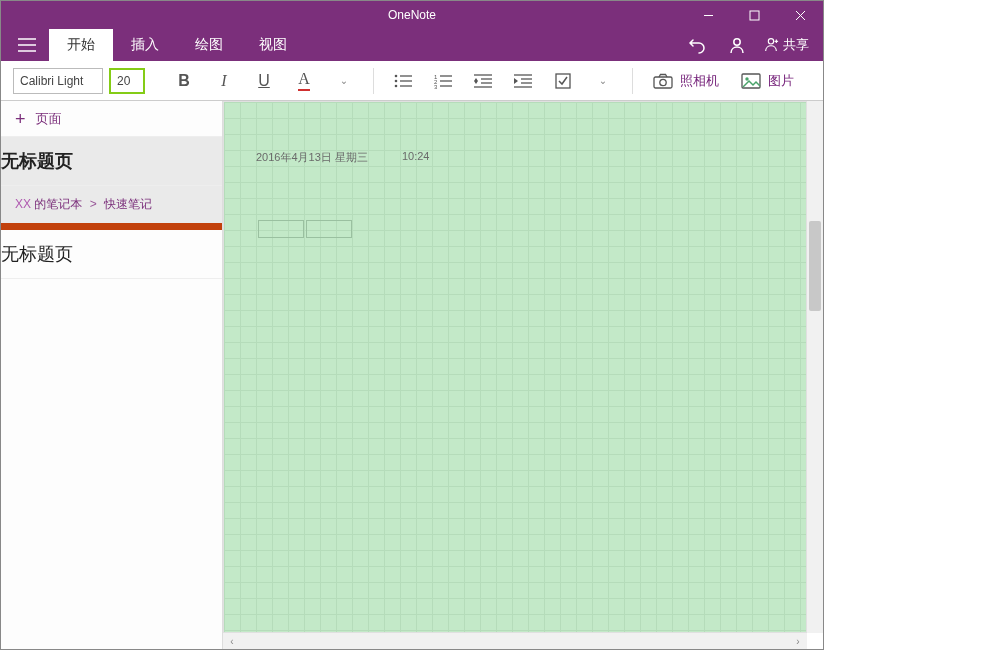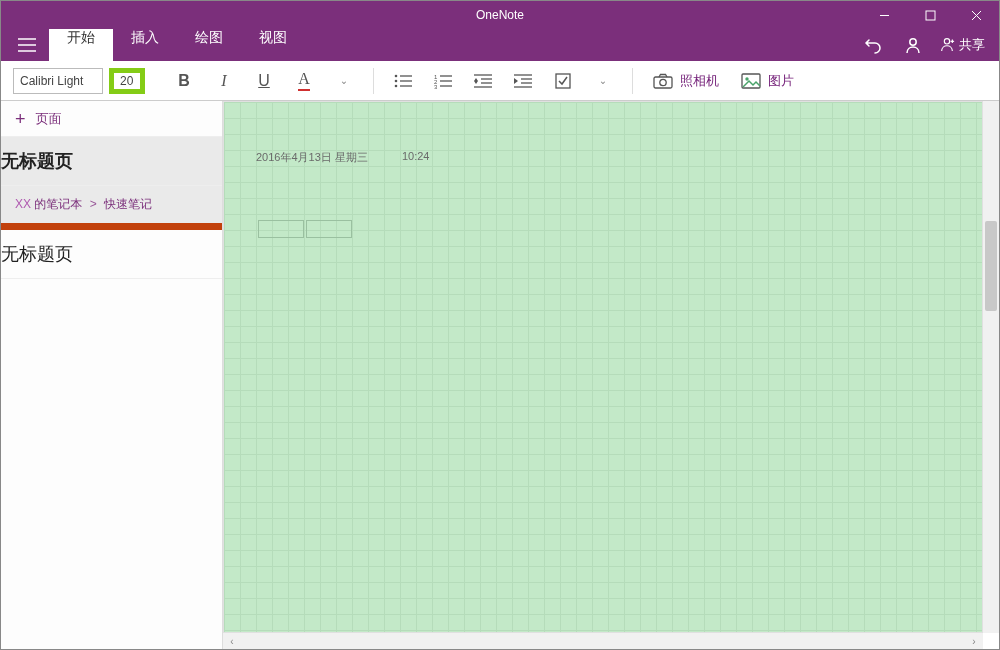--- a/index.html
+++ b/index.html
@@ -1,36 +1,36 @@
 <!DOCTYPE html>
 <html><head>
 <meta charset="utf-8">
 <style>
   * { box-sizing: border-box; margin: 0; padding: 0; font-family: "Segoe UI", "Microsoft YaHei", sans-serif; }
   html, body { width: 1000px; height: 650px; overflow: hidden; background: #fff; }
-  .app { width: 1000px; height: 650px; display: flex; flex-direction: column; border: 1px solid #888; }
+  .app { width: 824px; height: 650px; display: flex; flex-direction: column; border: 1px solid #888; }
   
   .titlebar { height: 28px; background: #7b2f7b; color: #fff; display: flex; align-items: center; position: relative; font-size: 13px; }
   .titlebar .title { position: absolute; left: 50%; transform: translateX(-50%); font-size: 12px; color: #fff; }
   .titlebar .win-ctrl { display: flex; margin-left: auto; height: 100%; }
   .titlebar .win-btn { width: 46px; display: flex; align-items: center; justify-content: center; cursor: default; }
   .titlebar .win-btn svg { stroke: #fff; }
   
   .ribbon { height: 32px; background: #7b2f7b; display: flex; align-items: stretch; color: #fff; font-size: 14px; padding-left: 4px; }
   .hambtn { width: 44px; display: flex; align-items: center; justify-content: center; }
   .hambtn svg { stroke: #fff; }
-  .tab { padding: 0 18px; display: flex; align-items: flex-start; cursor: default; }
+  .tab { padding: 0 18px; display: flex; align-items: center; cursor: default; }
   .tab.active { background: #fff; color: #333; }
   .ribbon-right { margin-left: auto; display: flex; align-items: center; gap: 0; }
   .ribbon-icon { width: 40px; height: 32px; display: flex; align-items: center; justify-content: center; }
   .share-btn { display: flex; align-items: flex-start; gap: 4px; padding: 0 14px 0 6px; font-size: 13px; }
   
   .toolbar { height: 40px; background: #fff; border-bottom: 1px solid #ccc; display: flex; align-items: center; padding: 12px 12px; gap: 6px; }
   .fontname { width: 90px; height: 26px; border: 1px solid #bbb; font-size: 12px; padding: 0 6px; display: flex; align-items: center; color: #444; }
-  .fontsize { width: 36px; height: 26px; border: 5px solid #84cc16; font-size: 12px; padding: 0 6px; display: flex; align-items: center; color: #444; }
+  .fontsize { width: 36px; height: 26px; border: 2px solid #84cc16; font-size: 12px; padding: 0 6px; display: flex; align-items: center; color: #444; }
   .tb-btn { width: 34px; height: 30px; display: flex; align-items: center; justify-content: center; font-size: 16px; color: #555; cursor: default; }
   .tb-sep { width: 1px; height: 26px; background: #ddd; margin: 0 6px; }
   .tb-label-btn { display: flex; align-items: center; gap: 7px; height: 30px; padding: 0 8px; font-size: 13px; color: #701a75; cursor: default; }
   .chev { font-size: 10px; color: #888; }
   
   .body { flex: 1; display: flex; min-height: 0; background: #fff; }
   .sidebar { width: 222px; border-right: 1px solid #ddd; display: flex; flex-direction: column; background: #fdfdfd; }
   .add-page { height: 36px; display: flex; align-items: center; gap: 10px; padding: 0 14px; color: #7b2f7b; font-size: 13px; border-bottom: 1px solid #eee; }
   .add-page .plus { font-size: 18px; line-height: 1; }
   .page-item { padding: 12px 0; font-size: 18px; color: #222; border-bottom: 1px solid #eee; cursor: default; }

